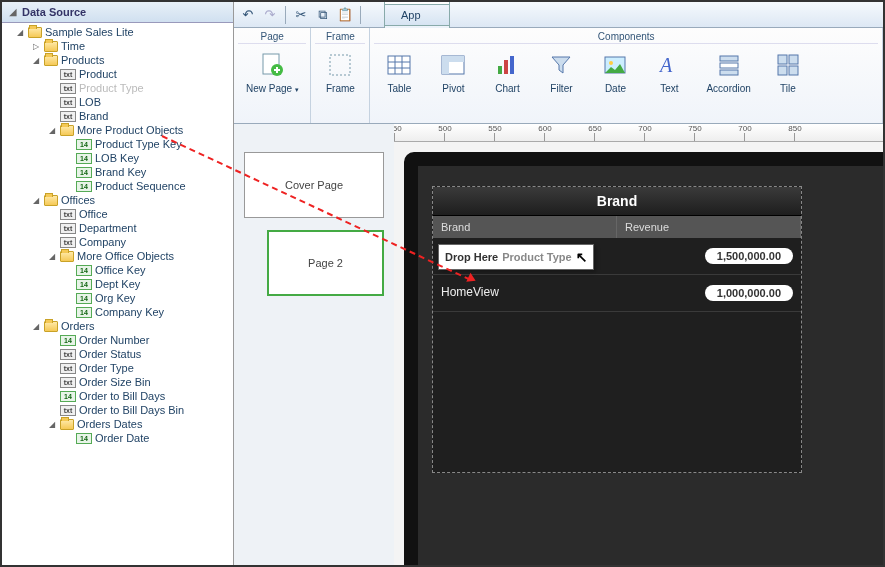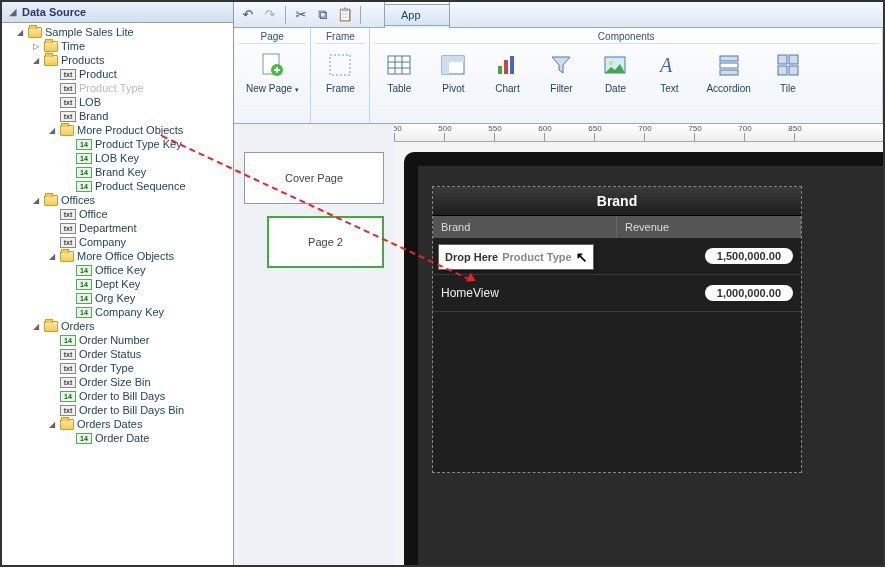--- a/index.html
+++ b/index.html
@@ -32,30 +32,30 @@
 .ribbon-items { display: flex; gap: 4px; flex: 1; align-items: flex-start; }
 .ribbon-btn { display: flex; flex-direction: column; align-items: center; justify-content: center; padding: 4px 8px; gap: 4px; cursor: pointer; border-radius: 3px; min-width: 50px; }
 .ribbon-icon { width: 28px; height: 28px; display: inline-flex; align-items: center; justify-content: center; }
 .ribbon-label { font-size: 10px; color: #246; }
 .ruler { height: 18px; background: linear-gradient(#fff,#eee); border-bottom: 1px solid #aaa; display: flex; align-items: flex-end; font-size: 8px; color: #555; position: relative; overflow: hidden; padding-left: 0; margin-left: 160px; }
 .ruler-tick { width: 50px; text-align: center; border-left: 1px solid #999; height: 8px; position: relative; }
 .ruler-tick span { position: absolute; top: -9px; left: -10px; width: 20px; text-align: center; }
 
 .canvas-row { flex: 1; display: flex; overflow: hidden; }
 .page-thumbs { width: 160px; background: #eef2f6; padding: 10px; display: flex; flex-direction: column; gap: 12px; }
-.thumb { background: #fff; border: 1px solid #999; height: 52px; display: flex; align-items: center; justify-content: center; font-size: 11px; color: #444; text-align: center; cursor: pointer; }
+.thumb { background: #fff; border: 1px solid #999; height: 66px; display: flex; align-items: center; justify-content: center; font-size: 11px; color: #444; text-align: center; cursor: pointer; }
 .thumb.selected { border: 2px solid #4a4; margin-left: 23px; }
 .canvas { flex: 1; background: #f4f4f4; position: relative; overflow: hidden; }
 .device { position: absolute; left: 10px; top: 10px; width: 610px; height: 520px; background: #222; border: 14px solid #111; border-radius: 10px; }
 .device-inner { background: #2b2b2b; height: 100%; padding: 20px 14px; }
 .widget { background: #1f1f1f; border: 1px dashed #888; width: 370px; }
 .widget-title { background: linear-gradient(#3a3a3a,#1e1e1e); color: #fff; text-align: center; padding: 6px; font-size: 14px; font-weight: bold; border-bottom: 1px solid #000; }
 .widget-headers { display: flex; background: #555; }
 .widget-hcell { flex: 1; padding: 5px 8px; color: #ddd; font-size: 11px; border-right: 1px solid #666; }
-.widget-row { display: flex; align-items: center; padding: 10px 8px; border-bottom: 1px solid #3a3a3a; }
+.widget-row { display: flex; align-items: flex-start; padding: 10px 8px; border-bottom: 1px solid #3a3a3a; }
 .widget-cell-l { flex: 1; color: #eee; font-size: 12px; }
 .widget-cell-r { background: #fff; color: #333; border-radius: 10px; padding: 2px 12px; font-size: 11px; font-weight: bold; }
 .drop-target { background: #fff; border: 1px solid #666; padding: 4px 6px; position: absolute; font-size: 11px; font-weight: bold; color: #333; display: flex; align-items: center; gap: 4px; box-shadow: 2px 2px 4px rgba(0,0,0,0.3); }
 .drag-ghost { position: absolute; color: #888; font-size: 11px; }
 .drag-line { position: absolute; border-top: 2px dashed #e22; transform-origin: left center; z-index: 50; }
 .arrow-head { position: absolute; width: 0; height: 0; border-left: 8px solid #e22; border-top: 5px solid transparent; border-bottom: 5px solid transparent; z-index: 51; }
 .cursor-icon { font-size: 14px; color: #000; }
 svg { display: block; }
 </style>
 </head>

